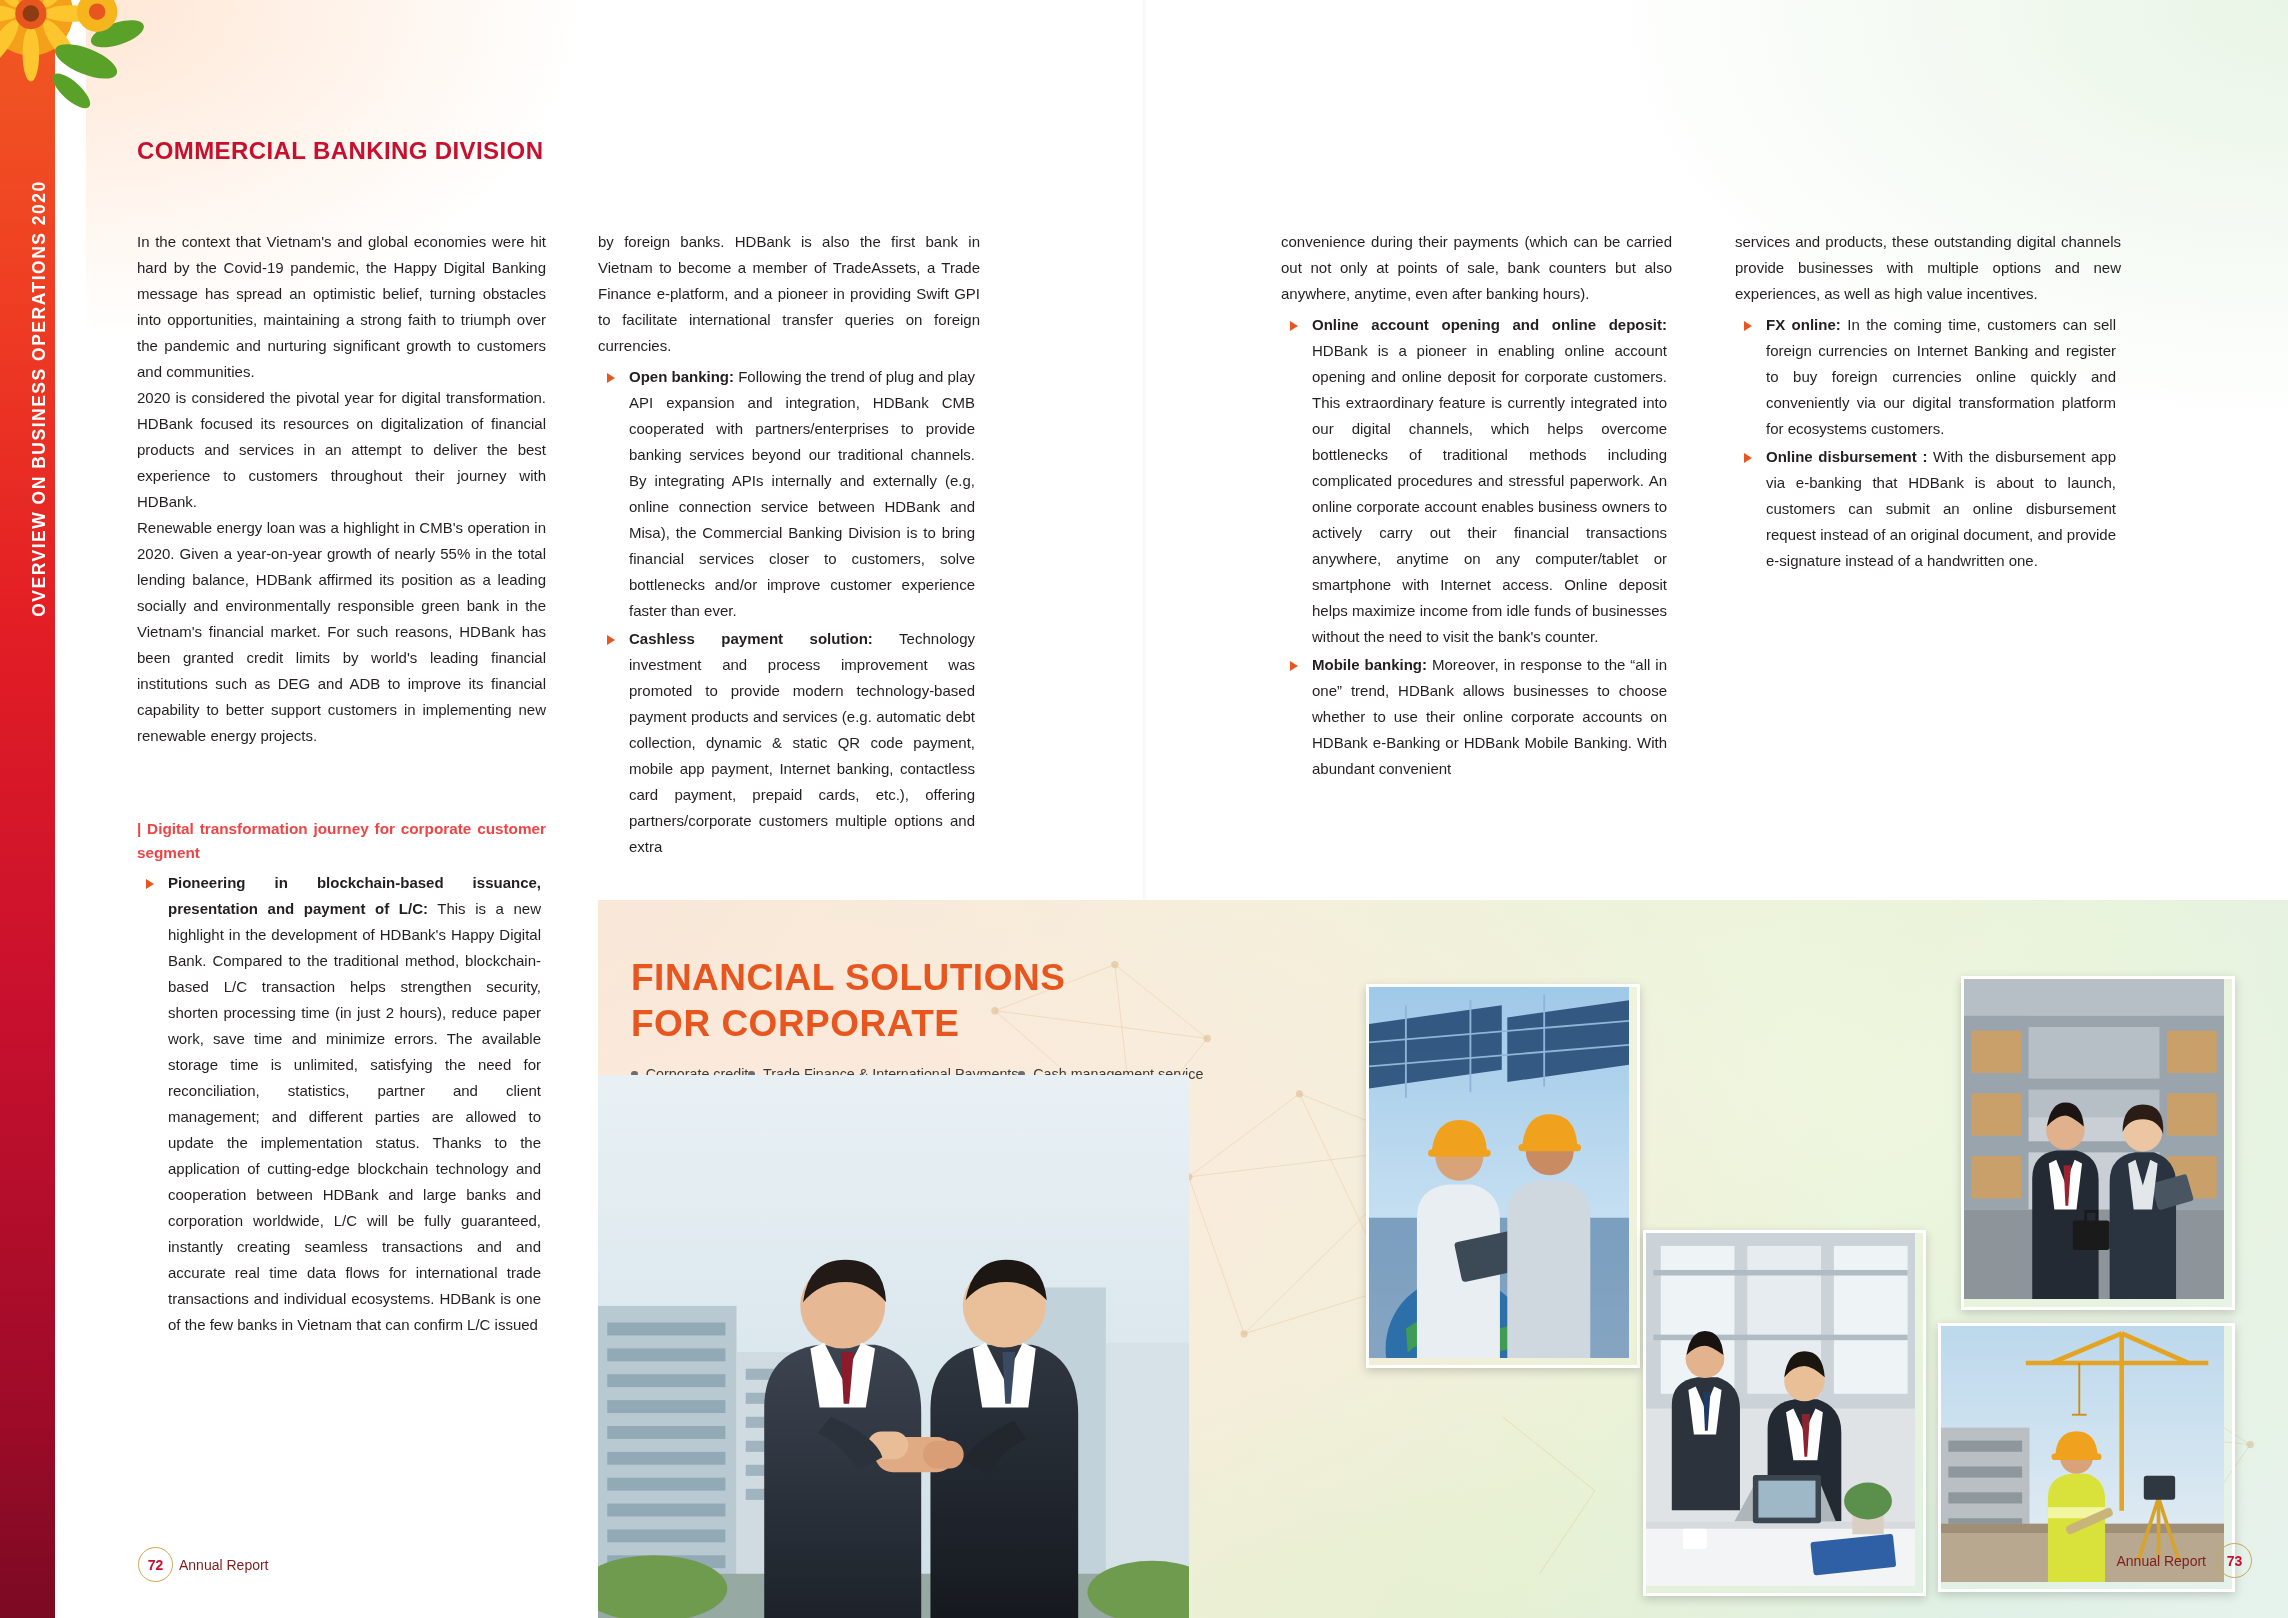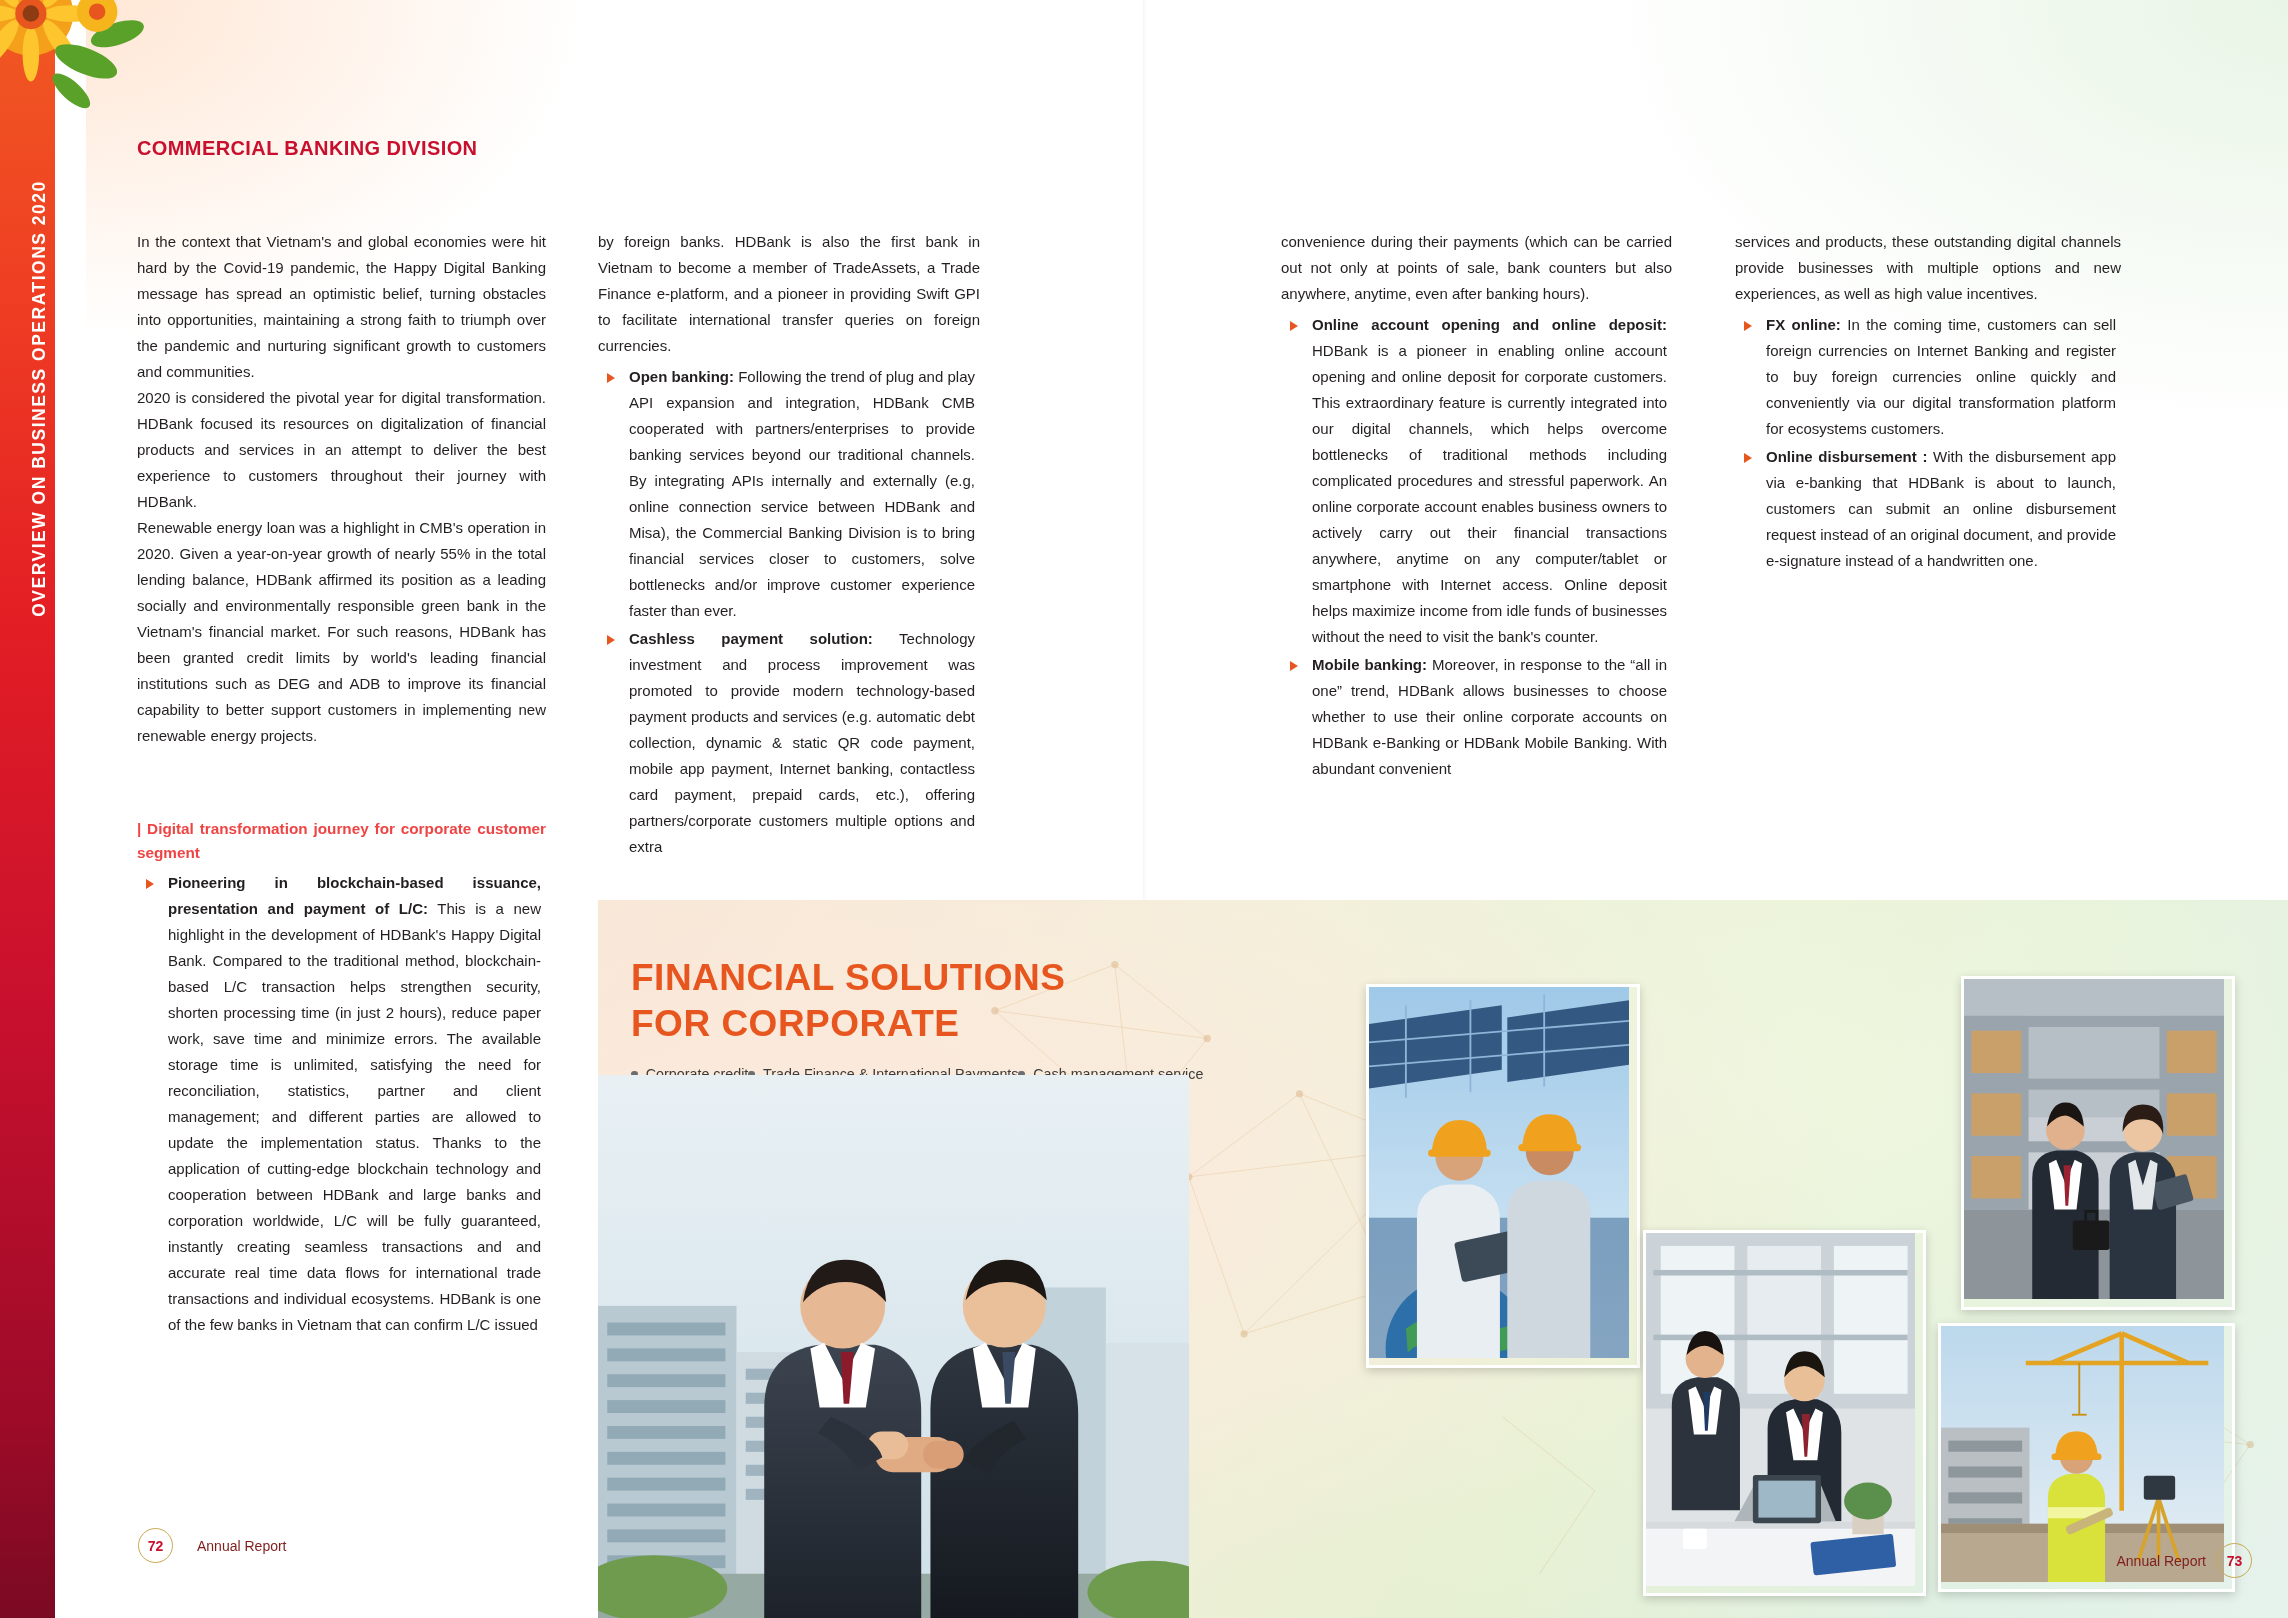--- a/index.html
+++ b/index.html
@@ -73,21 +73,21 @@
     width: 3.7px; height: 1619px;
     background: linear-gradient(90deg, rgba(0,0,0,0.035), rgba(0,0,0,0.0));
     z-index: 2;
     pointer-events: none;
   }
 
   
   .section-title {
     position: absolute;
     left: 137px; top: 137px;
-    font-size: 20px;
+    font-size: 24px;
     font-weight: bold;
     color: #c8102e;
     letter-spacing: 0.4px;
     z-index: 5;
   }
 
   
   .col {
     position: absolute;
     top: 229px;
@@ -192,22 +192,22 @@
   .ph-hands   { left: 0px;   top: 175px;  width: 591px;  height: 544px; border: none; box-shadow: none; }
   .ph-solar   { left: 768px; top: 84px;   width: 268px;  height: 378px; }
   .ph-card    { left: 1059px;top: 90px;   width: 277px;  height: 212px; }
   .ph-wh      { left: 1363px;top: 76px;   width: 268px;  height: 328px; }
   .ph-meeting { left: 1045px;top: 330px;  width: 277px;  height: 360px; }
   .ph-crane   { left: 1340px;top: 423px;  width: 291px;  height: 263px; }
 
   
   .footer-left {
     position: absolute;
-    left: 138px; bottom: 56px;
-    display: flex; align-items: center; gap: 24px;
+    left: 138px; bottom: 37px;
+    display: flex; align-items: center; gap: 6px;
     z-index: 6;
   }
   .footer-right {
     position: absolute;
     right: 37px; bottom: 41px;
     display: flex; align-items: center; gap: 11px;
     z-index: 6;
   }
   .pagecircle {
     width: 33px; height: 33px;

